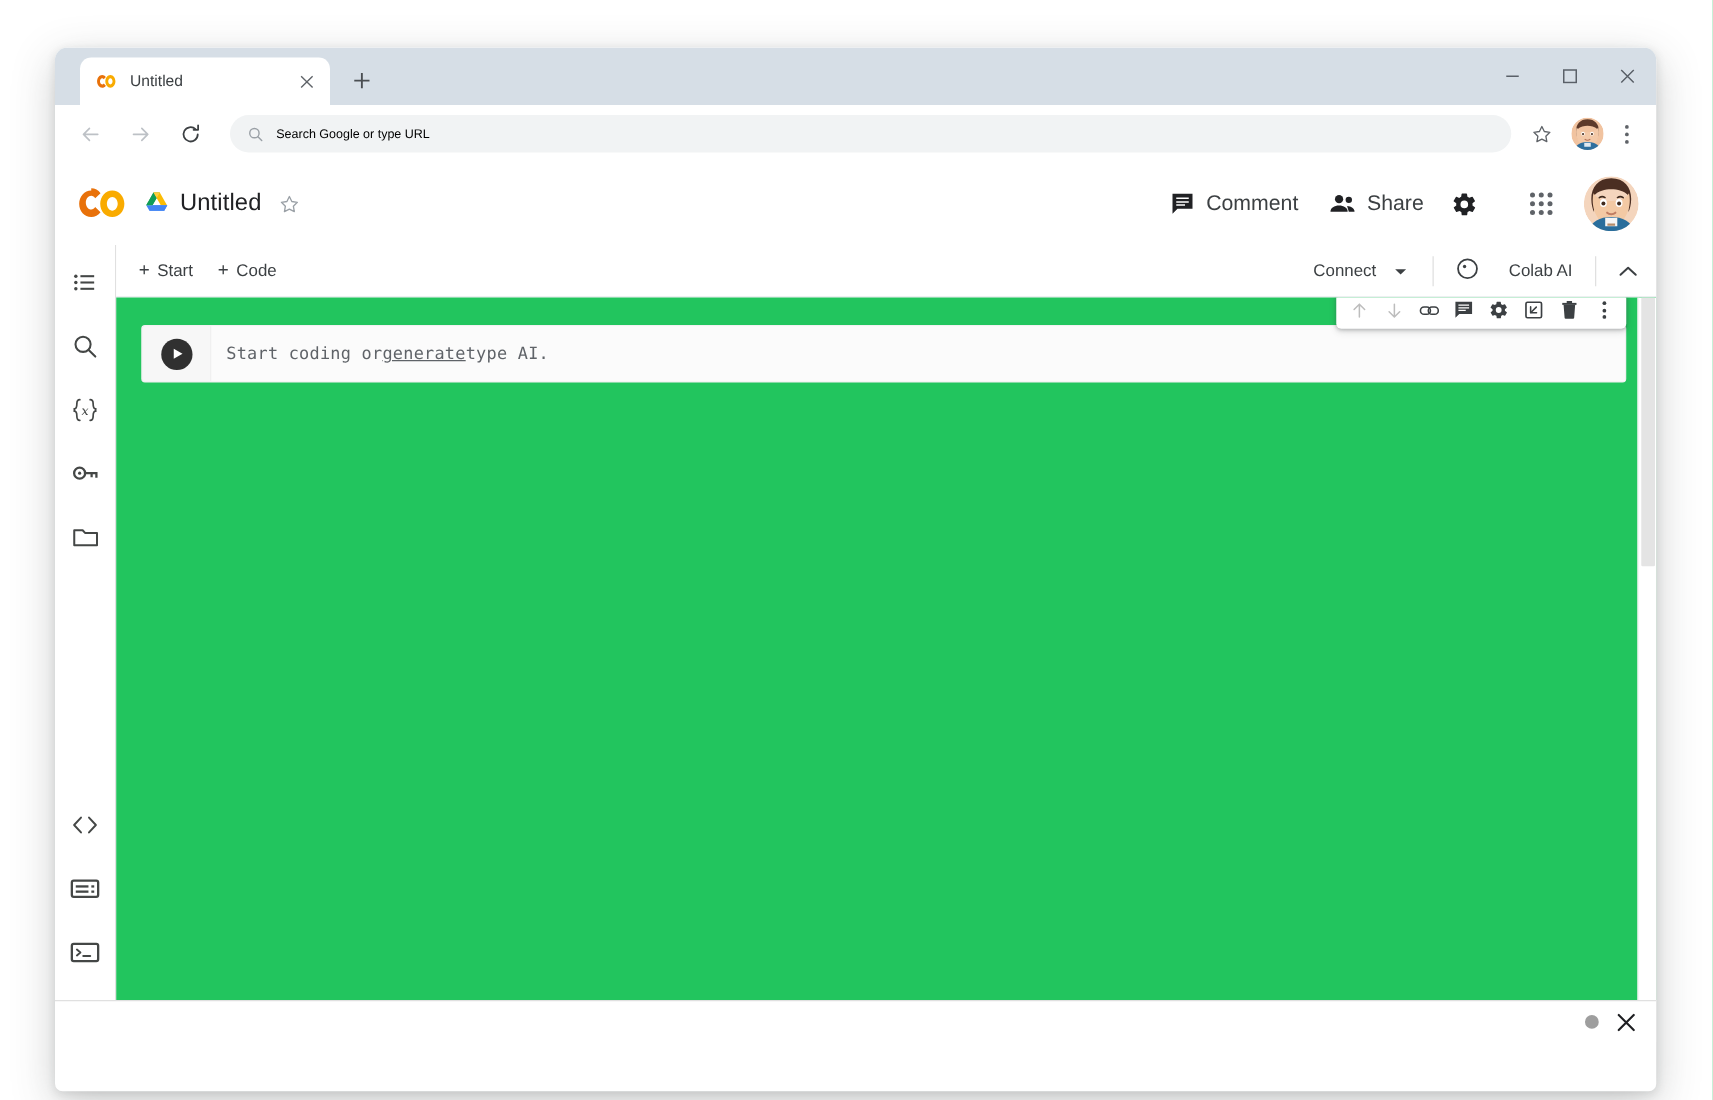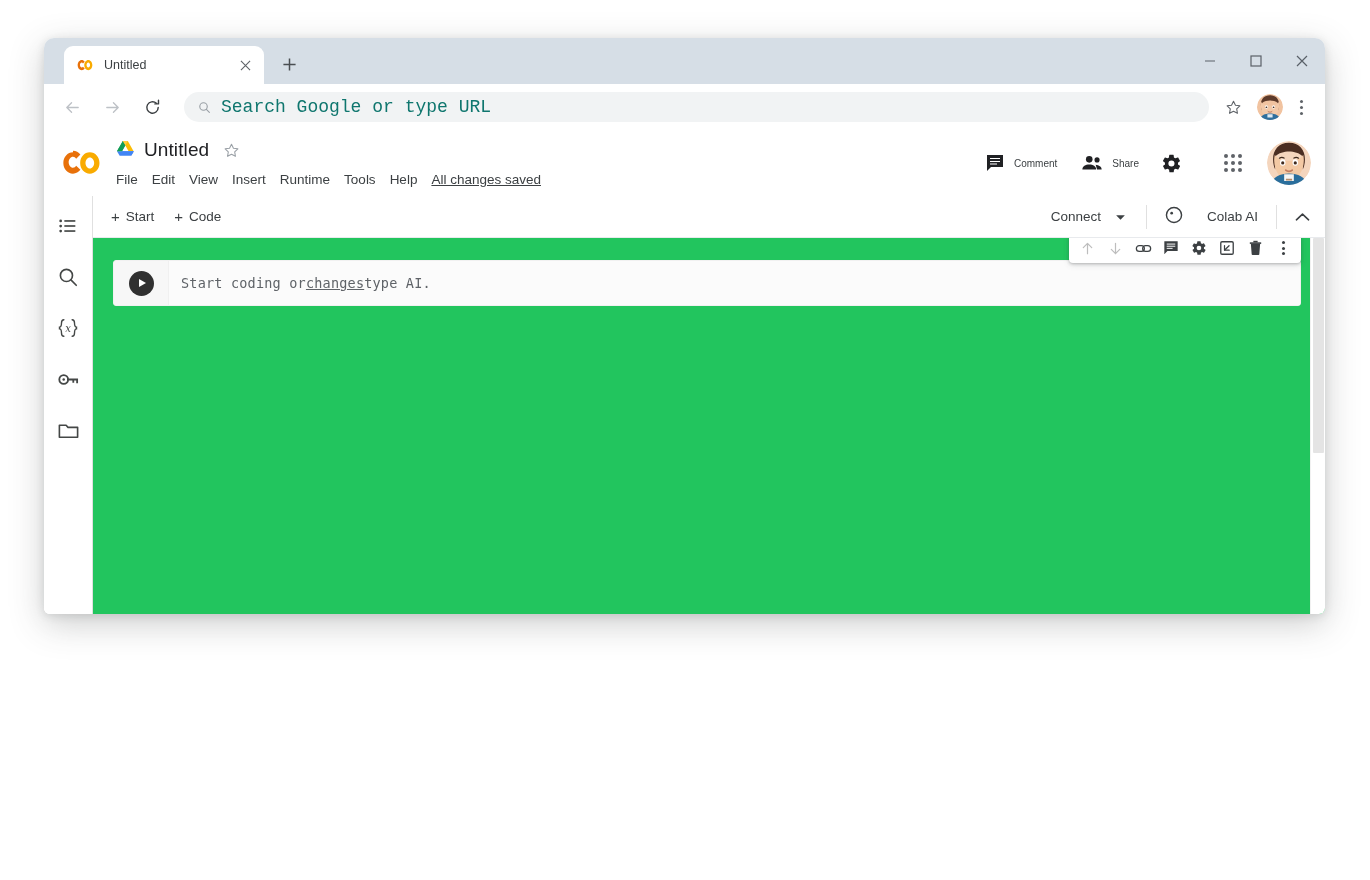--- a/index.html
+++ b/index.html
@@ -8,21 +8,21 @@
     width: 1370px; height: 880px;
     background: #ffffff;
     font-family: "Liberation Sans", sans-serif;
     overflow: hidden;
   }
 
   
   .browser-window {
     position: absolute;
     left: 44px; top: 38px;
-    width: 1281px; height: 576px;
+    width: 1281px; height: 835px;
     background: #ffffff;
     border-radius: 10px 10px 6px 6px;
     box-shadow: 0 10px 34px rgba(60,64,67,0.26), 0 2px 8px rgba(60,64,67,0.14);
     overflow: hidden;
   }
 
   
   .tabstrip {
     position: relative;
     height: 46px;
@@ -86,22 +86,22 @@
     flex: 1 1 auto;
     height: 30px;
     margin: 0 8px 0 12px;
     background: #f1f3f4;
     border-radius: 16px;
     display: flex; align-items: center;
     padding: 0 14px;
   }
   .omni-search-icon { margin-right: 10px; color: #9aa0a6; display:flex; }
   .omni-text {
-    font-size: 18px; color: #0f766e;
-    white-space: nowrap; overflow: hidden; font-family: Liberation Mono, monospace;
+    font-size: 10px; color: #000000;
+    white-space: nowrap; overflow: hidden;
   }
   .tb-right { display: flex; align-items: center; }
   .star-btn {
     width: 32px; height: 32px;
     display: flex; align-items: center; justify-content: center;
     color: #5f6368;
   }
   .avatar-browser {
     width: 26px; height: 26px; margin: 0 4px 0 8px;
     border-radius: 50%; overflow: hidden;
@@ -134,21 +134,21 @@
   .doc-title { font-size: 19px; color: #202124; font-weight: 400; letter-spacing: .1px; }
   .title-star { margin-left: 14px; color: #9aa0a6; display: flex; }
   .menubar { display: flex; align-items: center; gap: 14px; height: 24px; margin-top: 2px; }
   .menu-item { font-size: 13.5px; color: #3c4043; }
   .save-status { font-size: 13.5px; color: #3c4043; text-decoration: underline; }
 
   .header-right { margin-left: auto; display: flex; align-items: center; gap: 0; }
   .hbtn {
     display: flex; align-items: center; gap: 9px;
     padding: 8px 12px; border-radius: 18px;
-    font-size: 10px; color: #3c4043;
+    font-size: 17px; color: #3c4043;
   }
   .hicon { display: flex; align-items: center; color: #202124; }
   .gear-btn { width: 40px; height: 40px; display: flex; align-items: center; justify-content: center; border-radius: 50%; }
   .apps-grid {
     width: 40px; height: 40px; margin-left: 22px;
     display: grid; grid-template-columns: repeat(3, 4px); grid-template-rows: repeat(3, 4px);
     gap: 3px; align-content: center; justify-content: center;
   }
   .apps-grid i { width: 4px; height: 4px; border-radius: 50%; background: #5f6368; display: block; }
   .avatar-colab {
@@ -410,30 +410,20 @@
               <path d="M14.2 1.2H8.1l3.1 5.3 3.1-5.3z" fill="#FFCD40"></path>
               <path d="M7.1 13.6h14.3L18.6 19H4.1z" fill="#4285F4"></path>
             </svg>
           </span>
           <span class="doc-title">Untitled</span>
           <span class="title-star">
             <svg width="17" height="17" viewBox="0 0 20 20">
                 <path d="M10 2.6l2.3 4.7 5.2.75-3.75 3.65.9 5.15L10 14.4l-4.65 2.45.9-5.15L2.5 8.05l5.2-.75z" stroke="#9aa0a6" stroke-width="1.25" fill="none" stroke-linejoin="round"></path>
               </svg>
           </span>
-        </div>
-        <div class="menubar">
-          <span class="menu-item">File</span>
-          <span class="menu-item">Edit</span>
-          <span class="menu-item">View</span>
-          <span class="menu-item">Insert</span>
-          <span class="menu-item">Runtime</span>
-          <span class="menu-item">Tools</span>
-          <span class="menu-item">Help</span>
-          <span class="save-status">All changes saved</span>
         </div>
       </div>
 
       <div class="header-right">
         <div class="hbtn">
           <span class="hicon">
             <svg width="20" height="20" viewBox="0 0 20 20">
                 <path d="M2 2h16v12H6l-4 4z" fill="#202124"></path>
                 <path d="M5 5.5h10M5 8.5h10M5 11h7" stroke="#fff" stroke-width="1.2"></path>
               </svg>
@@ -663,21 +653,21 @@
             </div>
 
             <div class="cell">
               <div class="cell-gutter">
                 <div class="run-btn">
                     <span class="tri"></span>
                   </div>
               </div>
               <div class="cell-editor">
                 <span>Start coding or </span>
-                  <span class="gen-link">changes</span>
+                  <span class="gen-link">generate</span>
                   <span> type AI.</span>
               </div>
             </div>
           </div>
 
           <div class="scrollbar-track">
             <div class="scrollbar-thumb"></div>
           </div>
         </div>
 

